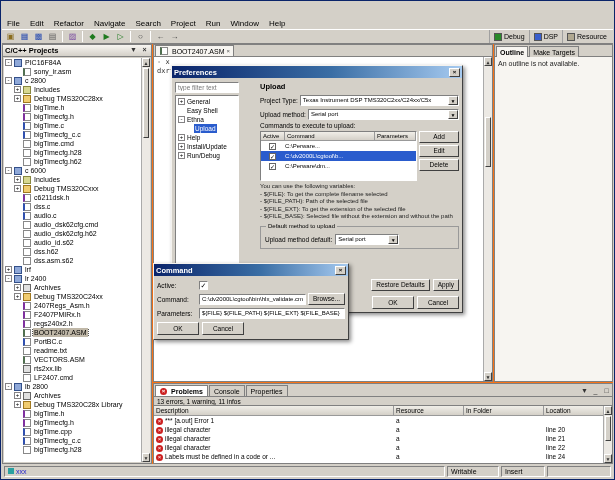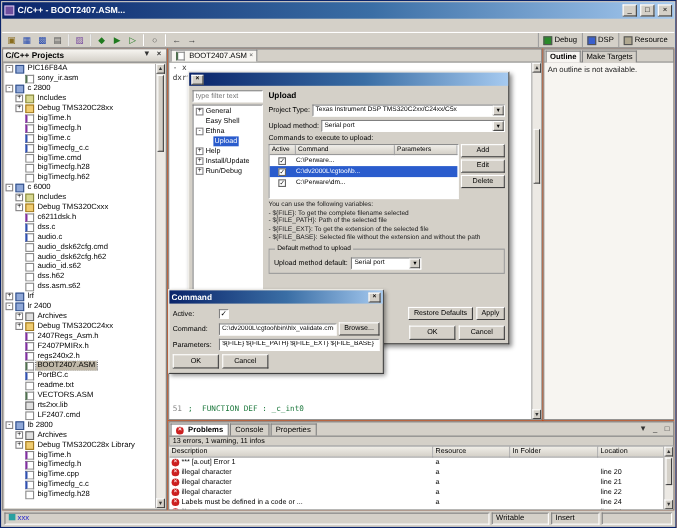--- a/index.html
+++ b/index.html
@@ -26,21 +26,21 @@
 [data-name="print-icon"]{color:#555;}
 .tsep{width:1px;height:11px;background:#808080;border-right:1px solid #fff;margin:0 2px;}
 .toolbar-spacer{flex:1;}
 .persp-bar{display:flex;align-items:center;height:15px;}
 .persp-btn{display:flex;align-items:center;gap:2px;font-size:7px;padding:0 4px;border-left:1px solid #a0a0a0;height:13px;}
 .persp-icon{width:8px;height:8px;border:1px solid #555;flex:none;}
 .pi-debug{background:#2a8a2a;}
 .pi-dsp{background:#3a5fcd;}
 .pi-resource{background:#b0a890;}
 
-.main{position:absolute;top:43px;left:1px;right:1px;bottom:15px;background:#c2410c;}
+.main{position:absolute;top:43px;left:1px;right:1px;bottom:15px;background:#f97316;}
 .left-panel{position:absolute;left:0;top:0;bottom:0;width:150px;background:#d4d0c8;border:1px solid #808080;display:flex;flex-direction:column;}
 .view-header{height:12px;display:flex;align-items:center;background:linear-gradient(180deg,#f7f5f1,#d4d0c8);border-bottom:1px solid #808080;font-size:7.5px;font-weight:bold;padding:0 2px;gap:2px;flex:none;}
 .view-title{flex:1;white-space:nowrap;overflow:hidden;}
 .view-hbtn{width:9px;height:9px;font-size:7px;line-height:8px;text-align:center;color:#333;flex:none;}
 .tree-scroll{flex:1;background:#fff;margin:1px;position:relative;overflow:hidden;}
 .tree-content{position:absolute;top:0;left:0;right:9px;bottom:0;overflow:hidden;}
 .tree-row{display:flex;align-items:center;height:9px;line-height:9px;font-size:7px;white-space:nowrap;overflow:hidden;}
 .tree-row.sel .tlabel{background:#c0b8a8;outline:1px dotted #555;}
 .tlabel{padding:0 1px;}
 .expander{width:7px;height:7px;border:1px solid #848284;background:#fff;font-size:6px;line-height:5px;text-align:center;display:inline-block;margin-right:1px;flex:none;color:#000;}
@@ -100,21 +100,21 @@
 .sc-writable{width:52px;}
 .sc-insert{width:44px;}
 .sc-pos{width:64px;}
 
 .dialog{position:absolute;background:#d4d0c8;border:1px solid;border-color:#f4f2ee #404040 #404040 #f4f2ee;box-shadow:2px 2px 4px rgba(0,0,0,.45);}
 .dlg-title{height:12px;background:linear-gradient(90deg,#0a246a,#3a6ea5 55%,#a6caf0);color:#fff;font-size:7.5px;font-weight:bold;display:flex;align-items:center;padding:0 2px;gap:2px;}
 .dlg-title-text{flex:1;white-space:nowrap;overflow:hidden;}
 .dlg-title .win-btn{width:11px;height:9px;line-height:7px;font-size:6px;}
 .prefs{left:170px;top:64px;width:292px;height:248px;z-index:50;}
 .cmd-dlg{left:152px;top:262px;width:196px;height:77px;z-index:60;}
-.prefs-body{position:absolute;top:13px;left:0;right:0;bottom:18px;padding:3px;display:flex;gap:5px;}
+.prefs-body{position:absolute;top:13px;left:0;right:0;bottom:18px;padding:3px;display:flex;gap:21px;}
 .prefs-left{width:64px;display:flex;flex-direction:column;gap:2px;flex:none;}
 .filter-input{height:11px;font-size:6.5px;border:1px solid;border-color:#808080 #fff #fff #808080;background:#fff;color:#777;padding:0 2px;width:100%;font-family:"Liberation Sans",sans-serif;}
 .prefs-tree{flex:1;background:#fff;border:1px solid;border-color:#808080 #fff #fff #808080;font-size:6.5px;padding:1px;overflow:hidden;}
 .ptree-row{display:flex;align-items:center;height:9px;line-height:9px;white-space:nowrap;}
 .ptree-row.sel .tlabel{background:#2a5ccd;color:#fff;}
 .prefs-right{flex:1;display:flex;flex-direction:column;gap:2px;font-size:6.5px;overflow:hidden;}
 .page-title{font-weight:bold;font-size:7.5px;height:10px;flex:none;}
 .form-row{display:flex;align-items:center;gap:2px;height:12px;flex:none;}
 .flabel{white-space:nowrap;}
 .combo{flex:1;display:flex;height:11px;border:1px solid;border-color:#808080 #fff #fff #808080;background:#fff;overflow:hidden;}
@@ -148,28 +148,32 @@
 .cd-label{width:40px;flex:none;}
 .text-input{flex:1;height:11px;border:1px solid;border-color:#808080 #fff #fff #808080;background:#fff;font-size:6px;padding:0 2px;font-family:"Liberation Sans",sans-serif;min-width:0;}
 .checkbox{width:9px;height:9px;border:1px solid;border-color:#808080 #fff #fff #808080;background:#fff;font-size:7px;line-height:8px;text-align:center;flex:none;}
 .cd-buttons{display:flex;gap:3px;margin-top:1px;}
 </style>
 </head>
 <body>
 
 <div class="window" data-name="app-window">
 
-  <div class="titlebar" data-name="titlebar">
-    <span class="app-icon" data-name="app-icon"></span>
-    <span class="title-text" data-name="window-title">C/C++ - BOOT2407.ASM...</span>
-    <span class="win-btn" data-name="minimize-button">_</span>
-    <span class="win-btn" data-name="maximize-button">□</span>
-    <span class="win-btn" data-name="close-button">×</span>
-  </div>
-
+
+  <div class="menubar" data-name="menubar">
+      <span class="menu-item" data-name="menu-file">File</span>
+      <span class="menu-item" data-name="menu-edit">Edit</span>
+      <span class="menu-item" data-name="menu-refactor">Refactor</span>
+      <span class="menu-item" data-name="menu-navigate">Navigate</span>
+      <span class="menu-item" data-name="menu-search">Search</span>
+      <span class="menu-item" data-name="menu-project">Project</span>
+      <span class="menu-item" data-name="menu-run">Run</span>
+      <span class="menu-item" data-name="menu-window">Window</span>
+      <span class="menu-item" data-name="menu-help">Help</span>
+    </div>
 
   <div class="toolbar" data-name="toolbar">
     <span class="toolbar-icons" data-name="main-toolbar">
         <span class="tbtn" data-name="new-wizard-icon">▣</span>
         <span class="tbtn" data-name="save-icon">▦</span>
         <span class="tbtn" data-name="save-all-icon">▩</span>
         <span class="tbtn" data-name="print-icon">▤</span>
         <span class="tsep" data-name="toolbar-separator"></span>
         <span class="tbtn" data-name="build-all-icon">▨</span>
         <span class="tsep" data-name="toolbar-separator"></span>
@@ -445,21 +449,20 @@
           <span data-name="editor-tab-label">BOOT2407.ASM</span>
           <span class="tab-close" data-name="close-icon">×</span>
         </span>
       </div>
       <div class="editor-body" data-name="editor-content">
         <div class="code-top" data-name="editor-code-top">
             <div class="code-line" data-name="code-line">- x</div>
             <div class="code-line" data-name="code-line">dxrfd:ldcdxfxfx:xxd</div>
           </div>
         <div class="code-bottom" data-name="editor-code-bottom">
-            <div class="code-line" data-name="code-line"><span class="lnum" data-name="line-number">51</span><span class="ltext" data-name="line-text">;  FUNCTION DEF : _c_int0</span></div>
           </div>
         <div class="vscroll" data-name="editor-scrollbar">
           <span class="sbtn" style="top:0" data-name="scroll-up-icon">▲</span>
           <span class="vthumb" style="top:60px;height:50px" data-name="scrollbar-thumb"></span>
           <span class="sbtn" style="bottom:0" data-name="scroll-down-icon">▼</span>
         </div>
       </div>
     </div>
 
     <div class="right-panel" data-name="outline-panel">
@@ -546,20 +549,21 @@
     <span class="status-cell status-main" data-name="status-message">
       <span class="status-sel-icon" data-name="selection-icon"></span><span data-name="status-selection">xxx</span>
     </span>
     <span class="status-cell sc-writable" data-name="status-writable">Writable</span>
     <span class="status-cell sc-insert" data-name="status-insert-mode">Insert</span>
     <span class="status-cell sc-pos" data-name="status-cursor-position"></span>
   </div>
 
   <div class="dialog prefs" data-name="preferences-dialog">
     <div class="dlg-title" data-name="preferences-dialog-titlebar">
+      <span class="dlg-title-text" data-name="preferences-dialog-title">Preferences</span>
       <span class="win-btn" data-name="close-icon">×</span>
     </div>
     <div class="prefs-body" data-name="preferences-dialog-body">
       <div class="prefs-left" data-name="preferences-sidebar">
         <input class="filter-input" data-name="filter-input" value="type filter text" style="">
         <div class="prefs-tree" data-name="preferences-tree">
             <div class="ptree-row" data-name="preferences-tree-item" style="padding-left: 1px;">
               <span class="expander" data-name="expander-icon">+</span>
               <span class="tlabel" data-name="preferences-tree-label">General</span>
             </div>

